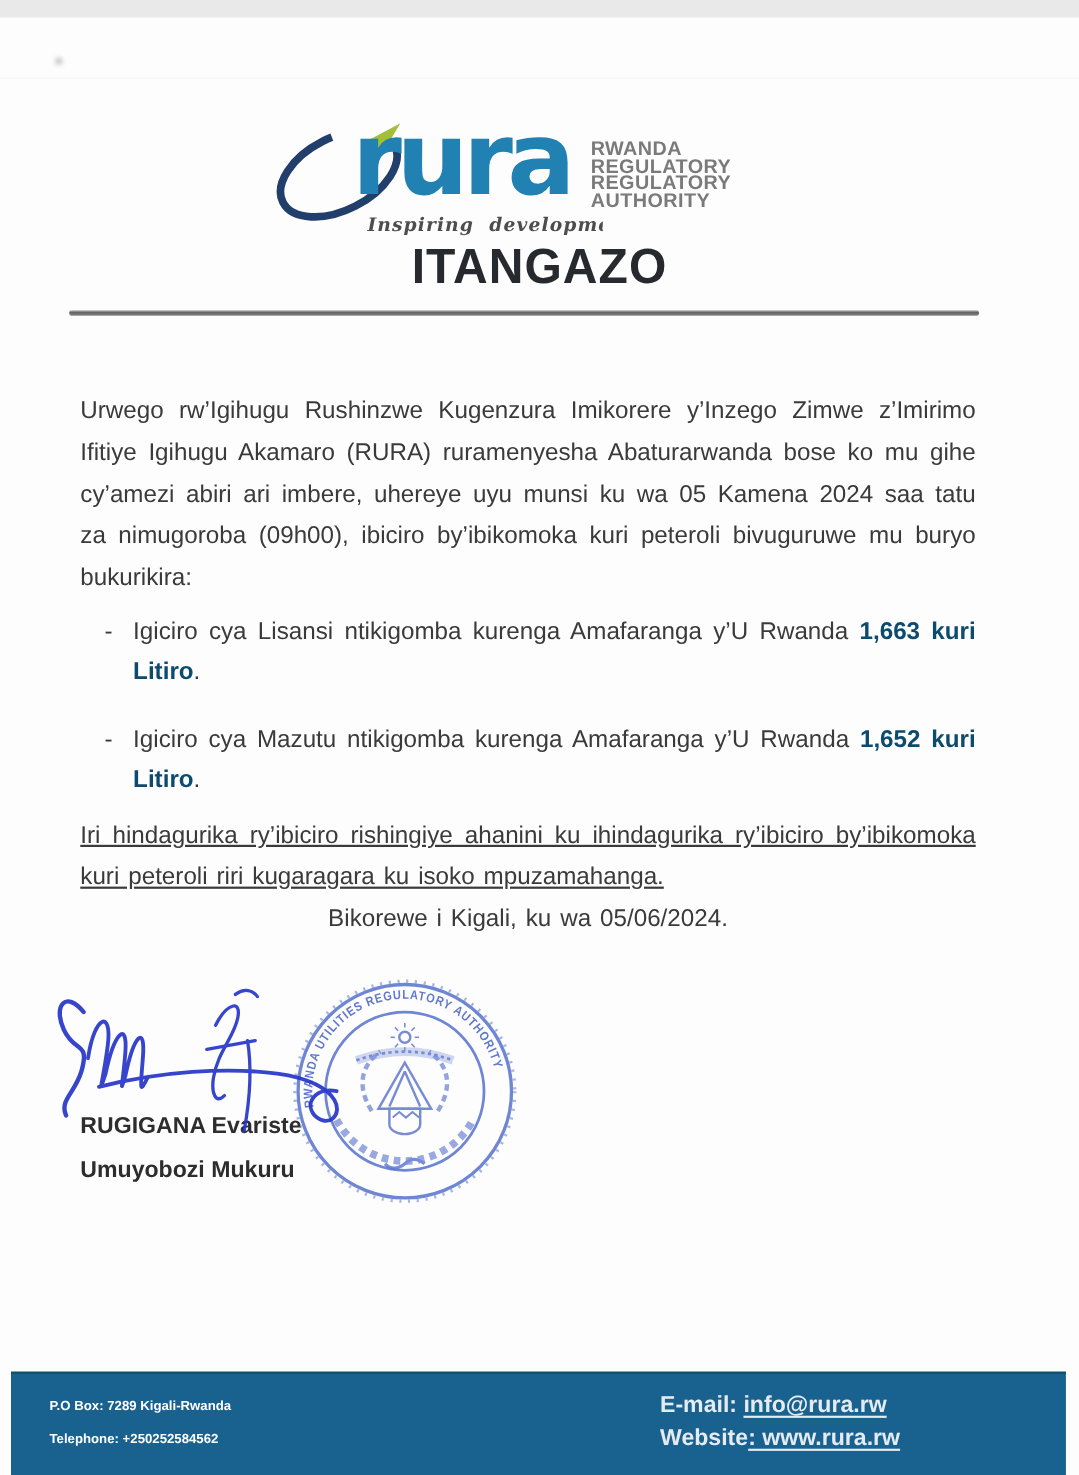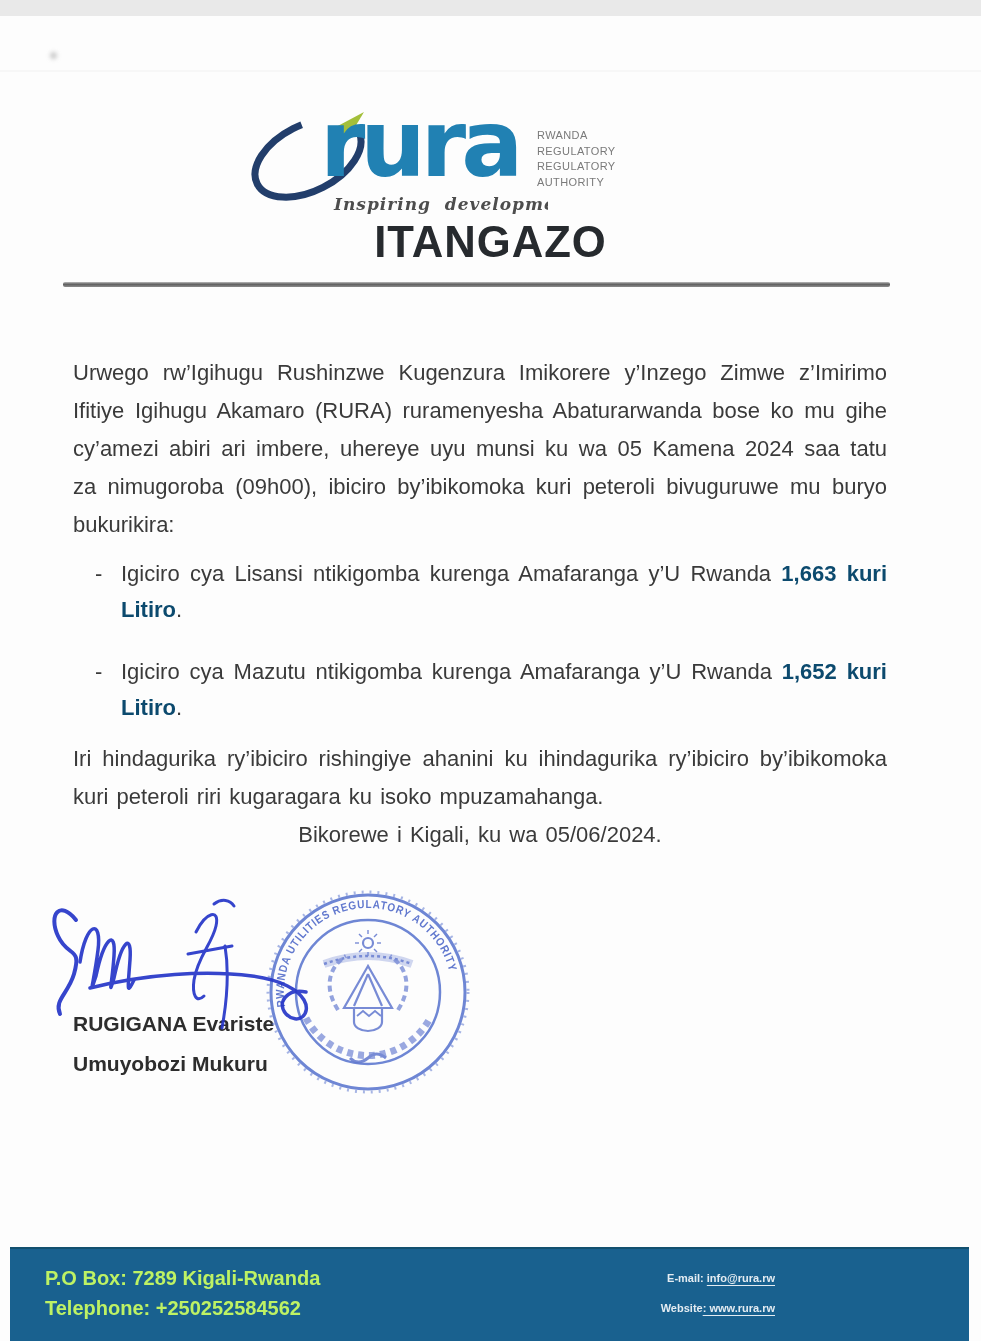--- a/index.html
+++ b/index.html
@@ -10,21 +10,21 @@
   }
   
   .crease{position:absolute;left:0;top:54px;width:981px;height:2px;background:rgba(0,0,0,0.025);}
   .smudge{position:absolute;left:50px;top:36px;width:7px;height:7px;border-radius:50%;
     background:rgba(110,110,110,0.35);filter:blur(2px);}
 
   
   .logo-svg{position:absolute;left:248px;top:90px;width:300px;height:112px;}
   .org-block{
     position:absolute;left:537px;top:112px;
-    font-size:11px;font-weight:normal;color:#7a7a7a;
+    font-size:18px;font-weight:bold;color:#7a7a7a;
     line-height:15.5px;letter-spacing:0.4px;
   }
 
   
   .doc-title{
     position:absolute;left:0;right:0;top:200px;text-align:center;
     font-size:45px;font-weight:800;color:#262a2e;letter-spacing:1px;
     transform:scaleX(0.97);
   }
   .title-rule{
@@ -39,43 +39,43 @@
     font-size:22px;line-height:38px;color:#3a3a3a;
     text-align:justify;
   }
   .content p{margin:0;word-spacing:2px;}
   .bullets{margin-top:12px;padding-left:22px;}
   .bullet{display:flex;line-height:36px;margin-bottom:26px;}
   .bullet:last-child{margin-bottom:14px;}
   .bullet .marker{width:26px;flex:0 0 26px;}
   .bullet .btext{flex:1;text-align:justify;word-spacing:2px;}
   .bullet strong{color:#0c4a6e;}
-  .para2{margin-top:0;}
+  .para2{margin-top:0;text-decoration:underline;}
   .date-line{margin-top:52px;text-align:center;}
 
   
   .sig-names{
     position:absolute;left:73px;top:988px;
     font-size:21px;font-weight:bold;color:#2d2d2d;line-height:40px;
   }
   .stamp-svg{position:absolute;left:266px;top:874px;width:204px;height:204px;opacity:0.88;}
   .sig-svg{position:absolute;left:46px;top:880px;width:310px;height:145px;pointer-events:none;}
 
   
   .footer{
     position:absolute;left:10px;right:12px;bottom:4px;height:104px;
     background:#19618f;border-top:2px solid #12506f;
   }
   .footer-left{
     position:absolute;left:35px;top:14px;
-    font-size:20px;font-weight:bold;color:#bef264;line-height:30px;
+    font-size:12px;font-weight:bold;color:#ffffff;line-height:30px;
   }
   .footer-right{
     position:absolute;left:590px;top:14px;width:175px;text-align:right;
-    font-size:11px;font-weight:bold;color:#e4ecf2;line-height:30px;white-space:nowrap;
+    font-size:21px;font-weight:bold;color:#e4ecf2;line-height:30px;white-space:nowrap;
   }
   .footer a{color:#e4ecf2;text-decoration:underline;text-underline-offset:3px;}
 </style>
 </head>
 <body>
 
 <div class="page">
 
   <div class="crease"></div>
   <div class="smudge"></div>

